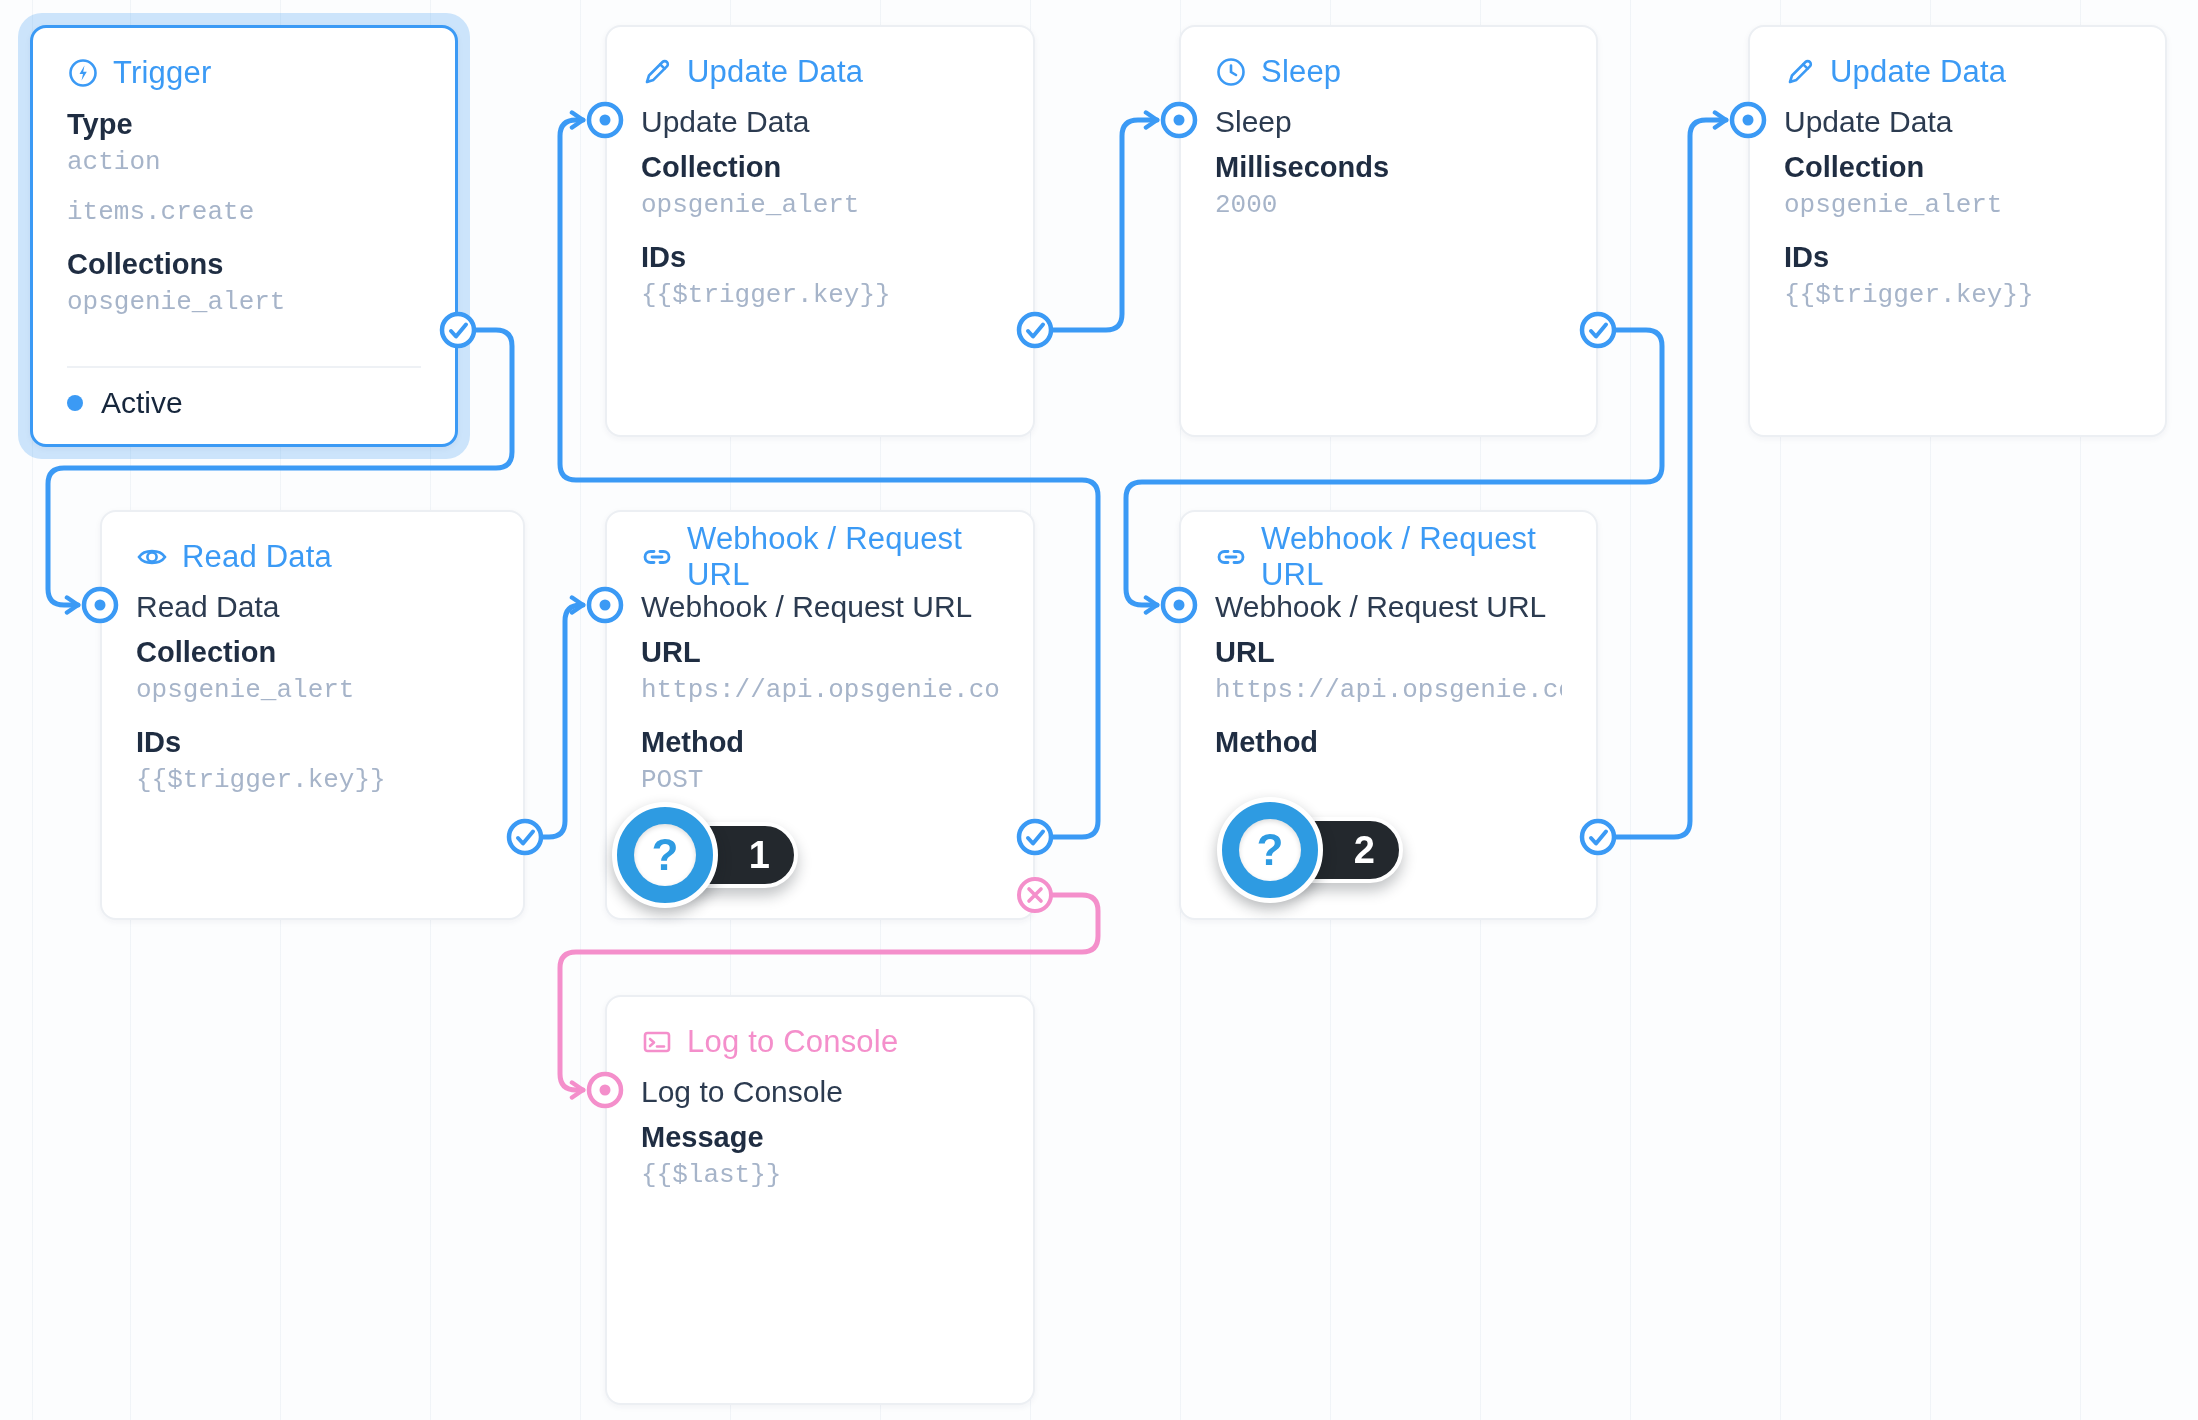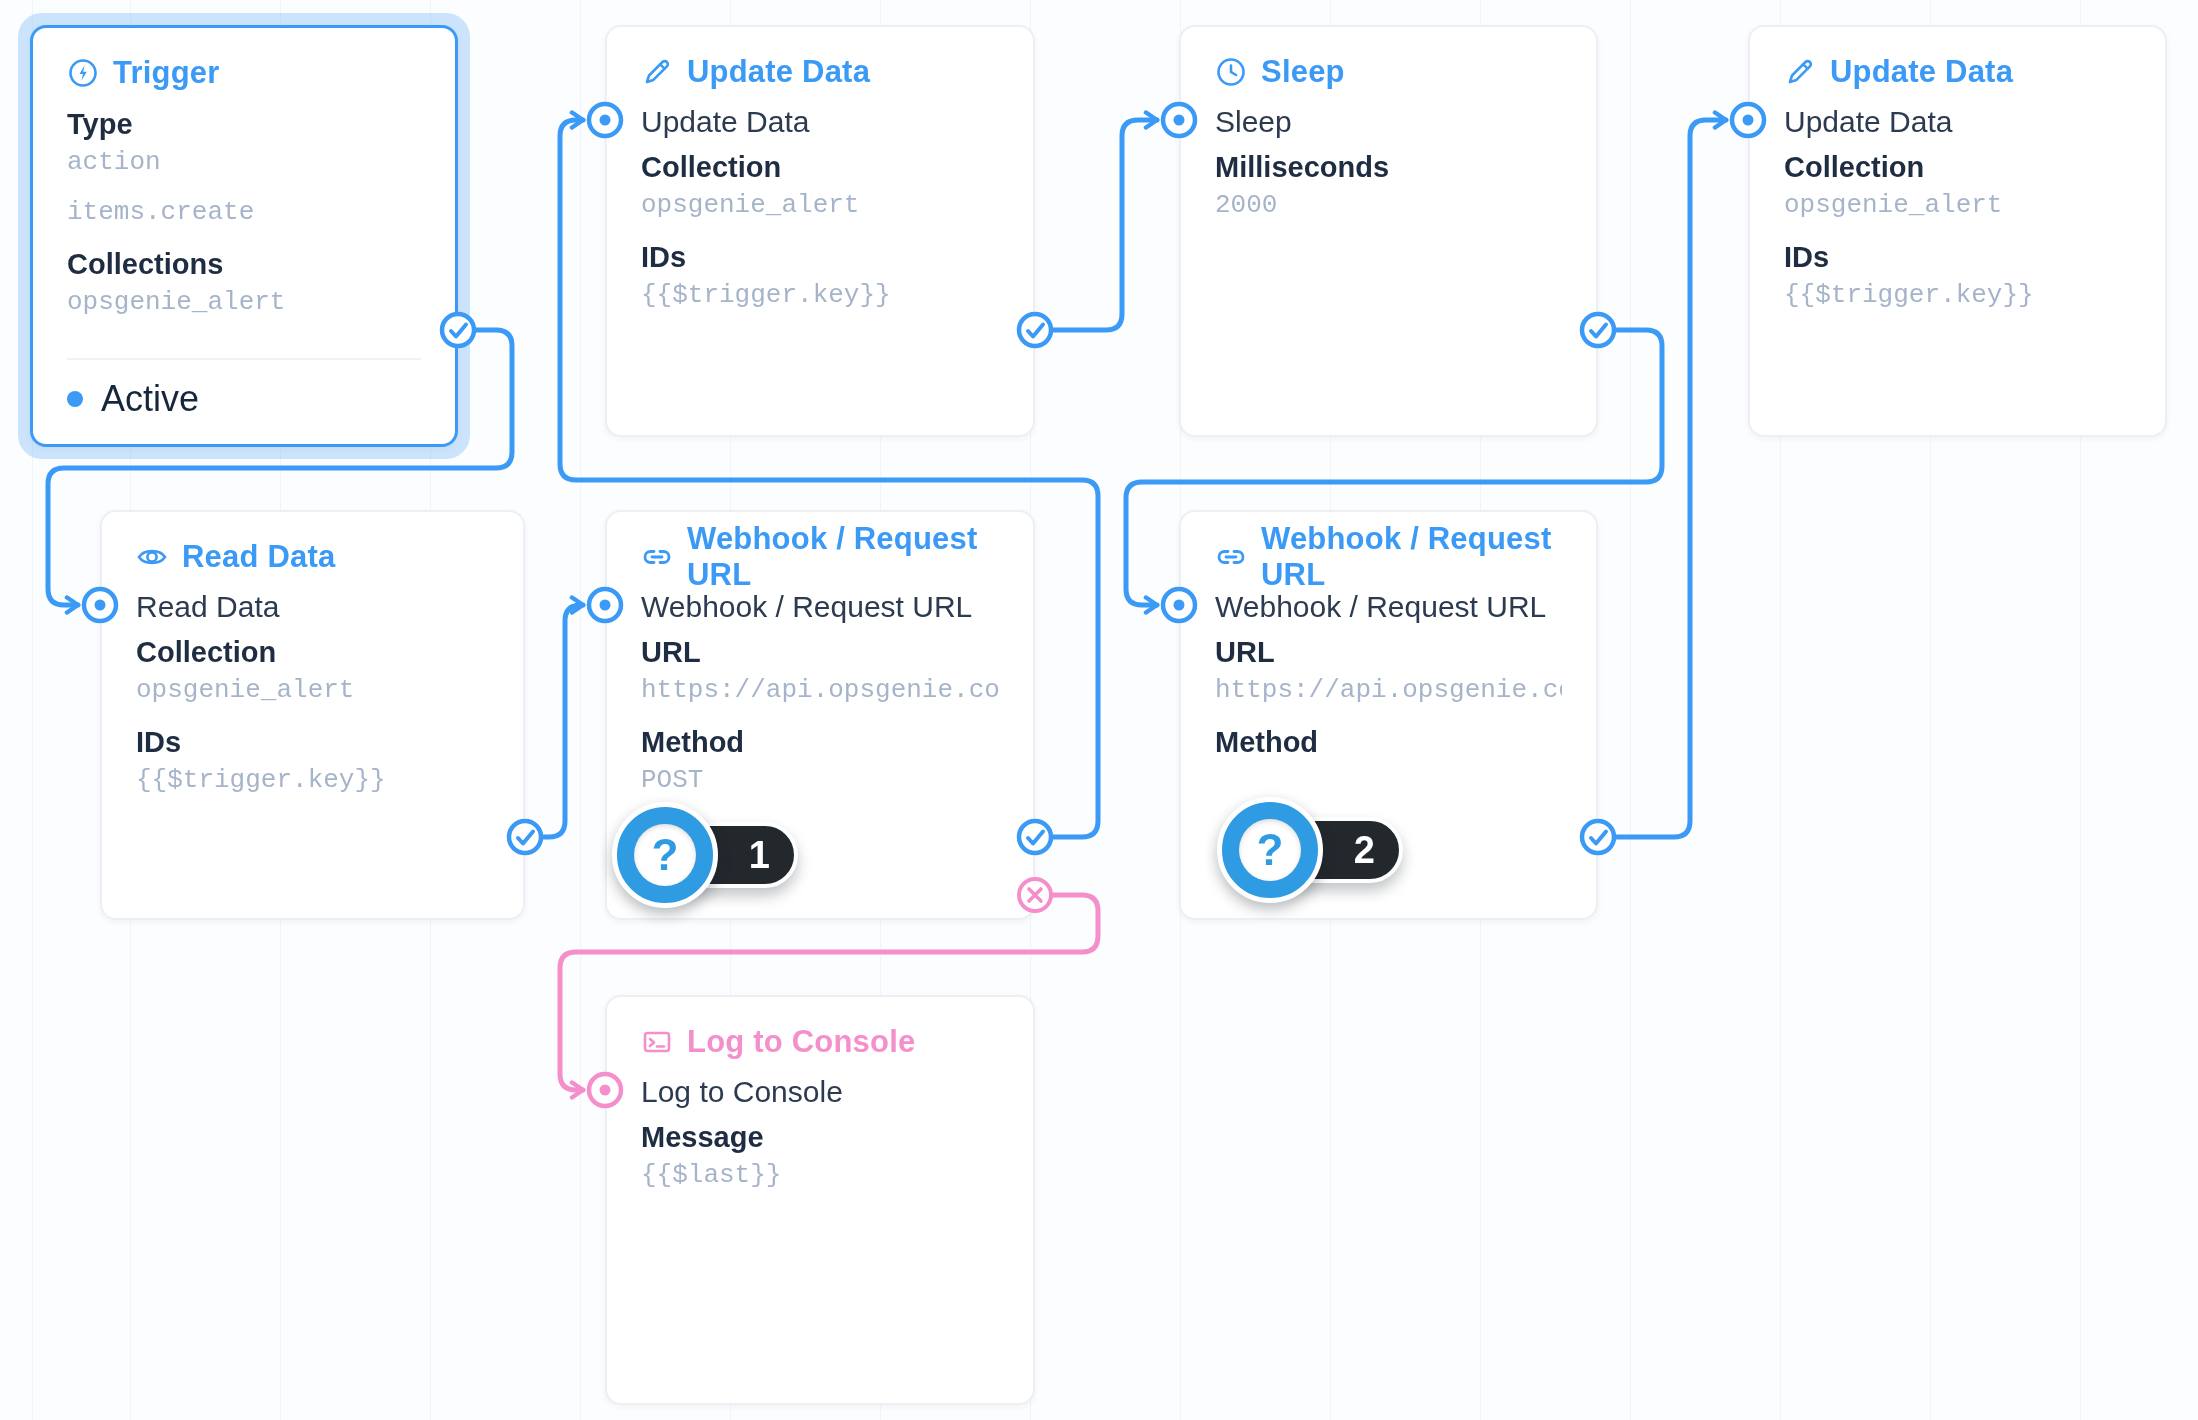--- a/index.html
+++ b/index.html
@@ -31,21 +31,21 @@
     position:absolute;background:#fff;
     border:2px solid var(--card-border);
     border-radius:16px;
     padding:24px 34px;
     box-shadow:0 2px 6px rgba(30,45,70,.05);
     z-index:2;
   }
   .card-title{
     display:flex;align-items:center;gap:14px;
     height:42px;margin-bottom:10px;
-    font-size:31px;font-weight:700;color:var(--blue);
+    font-size:31px;font-weight:400;color:var(--blue);
     letter-spacing:.2px;
   }
   .card-title.pink{color:var(--pink)}
   .card-title .icon{display:flex;align-items:center}
   .card-title .icon svg{width:32px;height:32px;display:block}
   .op-name{font-size:30px;line-height:38px;color:var(--text-name);margin-bottom:6px}
   .field{margin-bottom:14px}
   .flabel{font-size:29px;line-height:40px;font-weight:700;color:var(--text-dark)}
   .fvalue{
     font-family:Liberation Mono, monospace;
@@ -61,21 +61,21 @@
   .card.trigger{
     left:30px;top:25px;width:428px;height:422px;
     border:3px solid var(--blue);
     display:flex;flex-direction:column;
   }
   .trigger-footer{
     margin-top:auto;border-top:2px solid #eef1f5;
     padding-top:18px;display:flex;align-items:center;gap:18px;
   }
   .status-dot{width:16px;height:16px;border-radius:50%;background:var(--blue)}
-  .status-text{font-size:36px;color:#16263c}
+  .status-text{font-size:30px;color:#16263c}
 
   
   .badge{position:absolute;z-index:6;width:106px;height:106px}
   .badge .pill{
     position:absolute;left:44px;top:50%;transform:translateY(-50%);
     height:66px;min-width:142px;border-radius:36px;
     background:var(--pill-black);border:4px solid #fff;
     box-shadow:0 8px 14px rgba(20,26,34,.25);
     display:flex;align-items:center;justify-content:flex-end;
     padding-right:24px;color:#fff;font-size:38px;font-weight:700;

